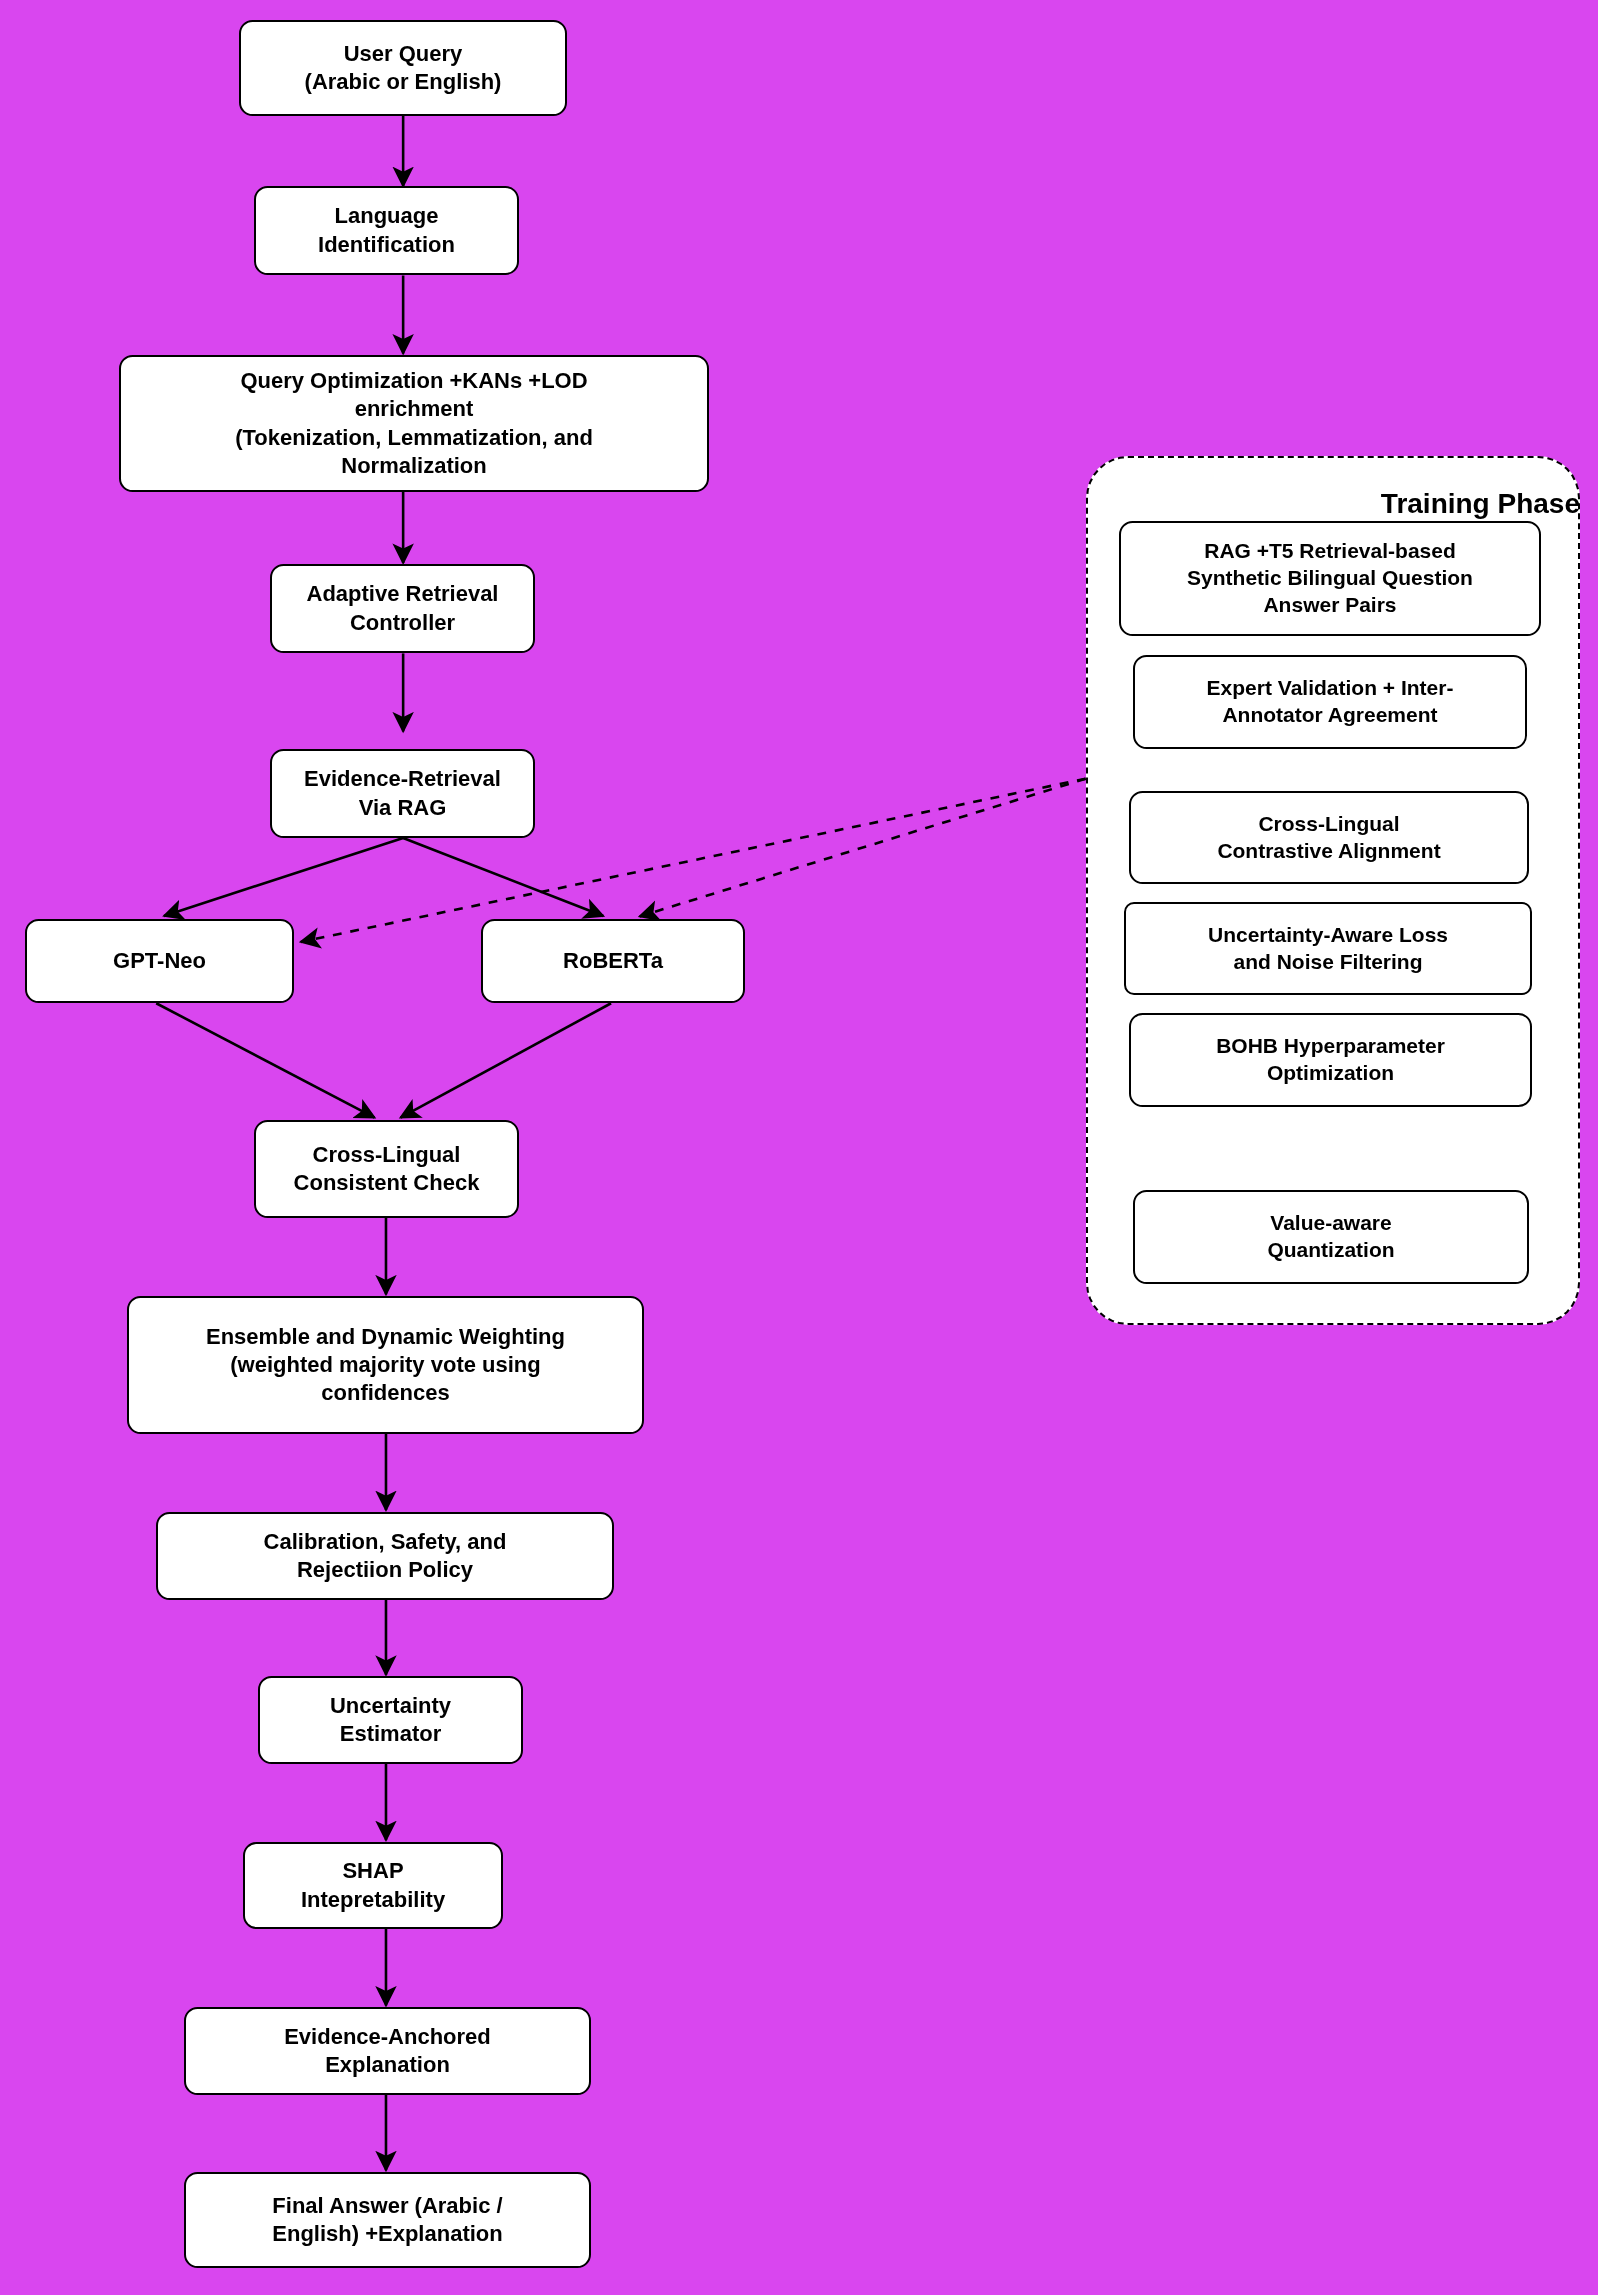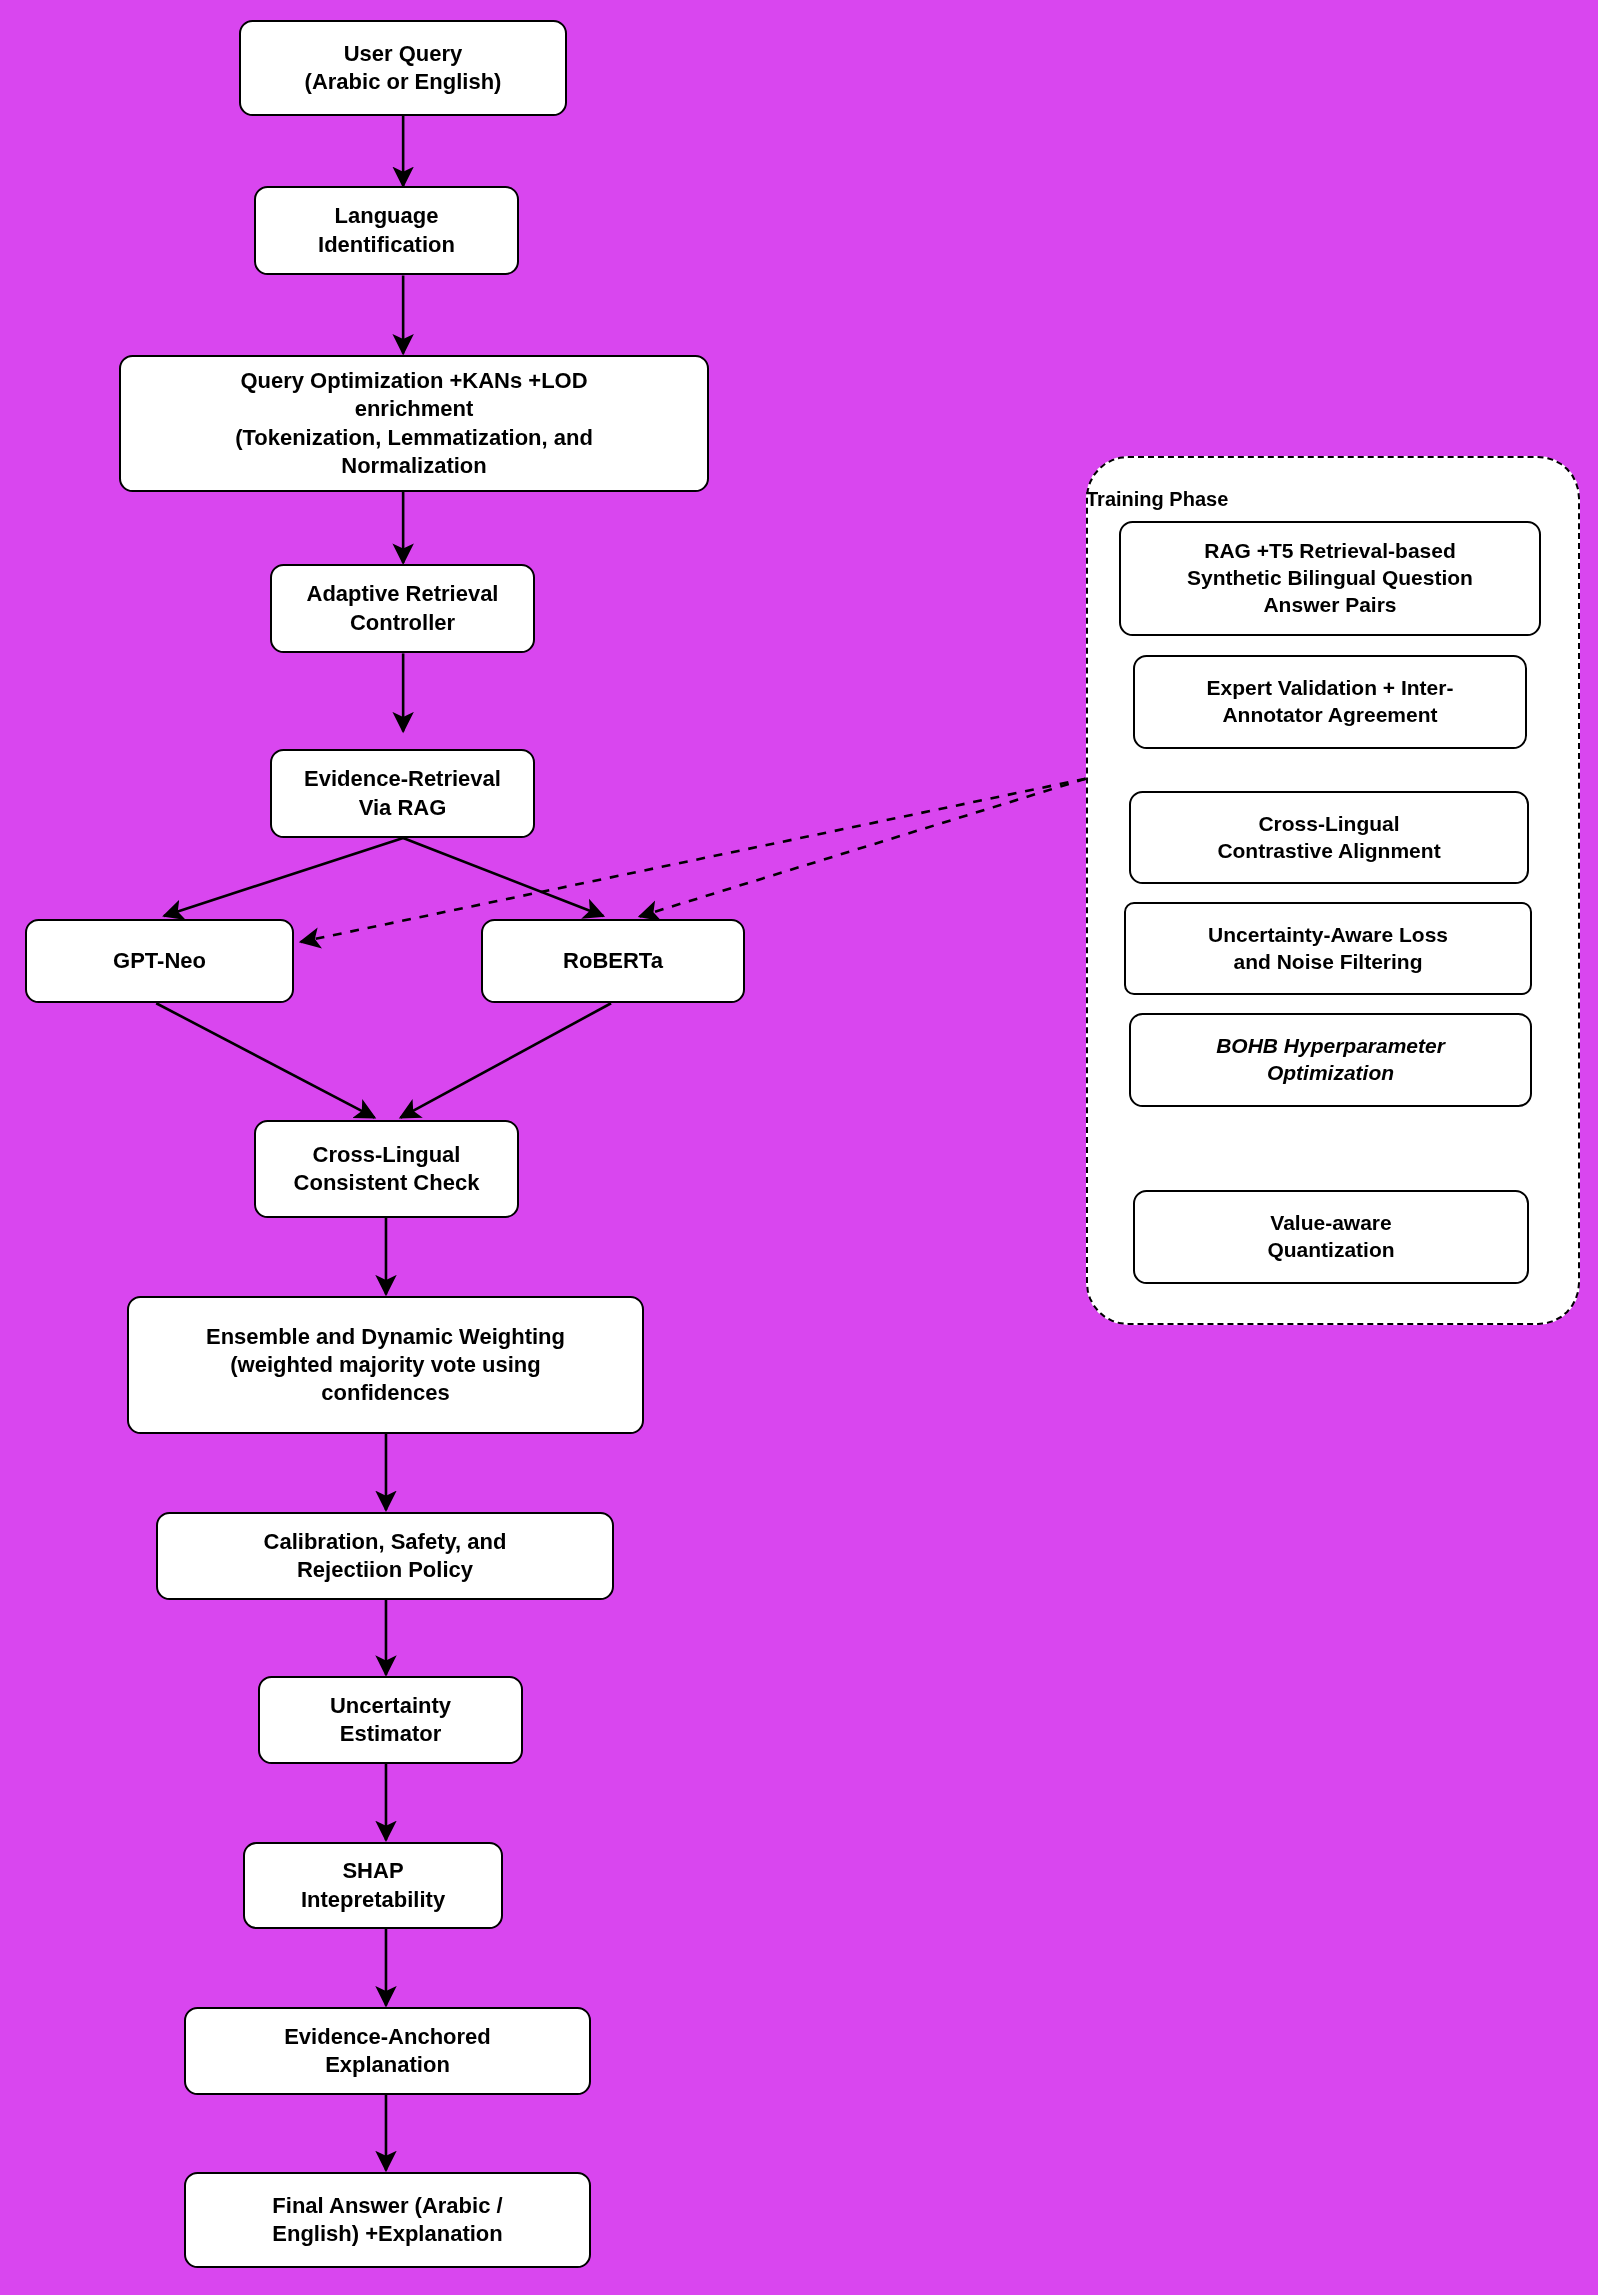--- a/index.html
+++ b/index.html
@@ -47,23 +47,23 @@
   .train-panel {
     position: absolute;
     box-sizing: border-box;
     border: 2.6px dashed #000000;
     border-radius: 42px;
     background: #ffffff;
     z-index: 1;
   }
   .train-title {
     position: absolute;
-    text-align: left;
+    text-align: right;
     font-weight: bold;
-    font-size: 20px;
+    font-size: 28px;
     color: #000000;
     z-index: 2;
   }
 </style>
 </head>
 <body>
 
 <div id="page">
 
   <svg class="edges" viewBox="0 0 3075 4415" xmlns="http://www.w3.org/2000/svg">
@@ -158,20 +158,20 @@
 
   <div class="node n-train" style="left:1133px; top:655px; width:394px; height:94px;">Expert Validation + Inter-
 Annotator Agreement</div>
 
   <div class="node n-train" style="left:1129px; top:791px; width:400px; height:93px;">Cross-Lingual
 Contrastive Alignment</div>
 
   <div class="node n-train" style="left:1124px; top:902px; width:408px; height:93px;border-radius:10px;">Uncertainty-Aware Loss
 and Noise Filtering</div>
 
-  <div class="node n-train" style="left:1129px; top:1013px; width:403px; height:94px;font-style:italic;">BOHB Hyperparameter
+  <div class="node n-train" style="left:1129px; top:1013px; width:403px; height:94px;">BOHB Hyperparameter
 Optimization</div>
 
   <div class="node n-train" style="left:1133px; top:1190px; width:396px; height:94px;">Value-aware
 Quantization</div>
 
 </div>
 
 
 </body></html>

